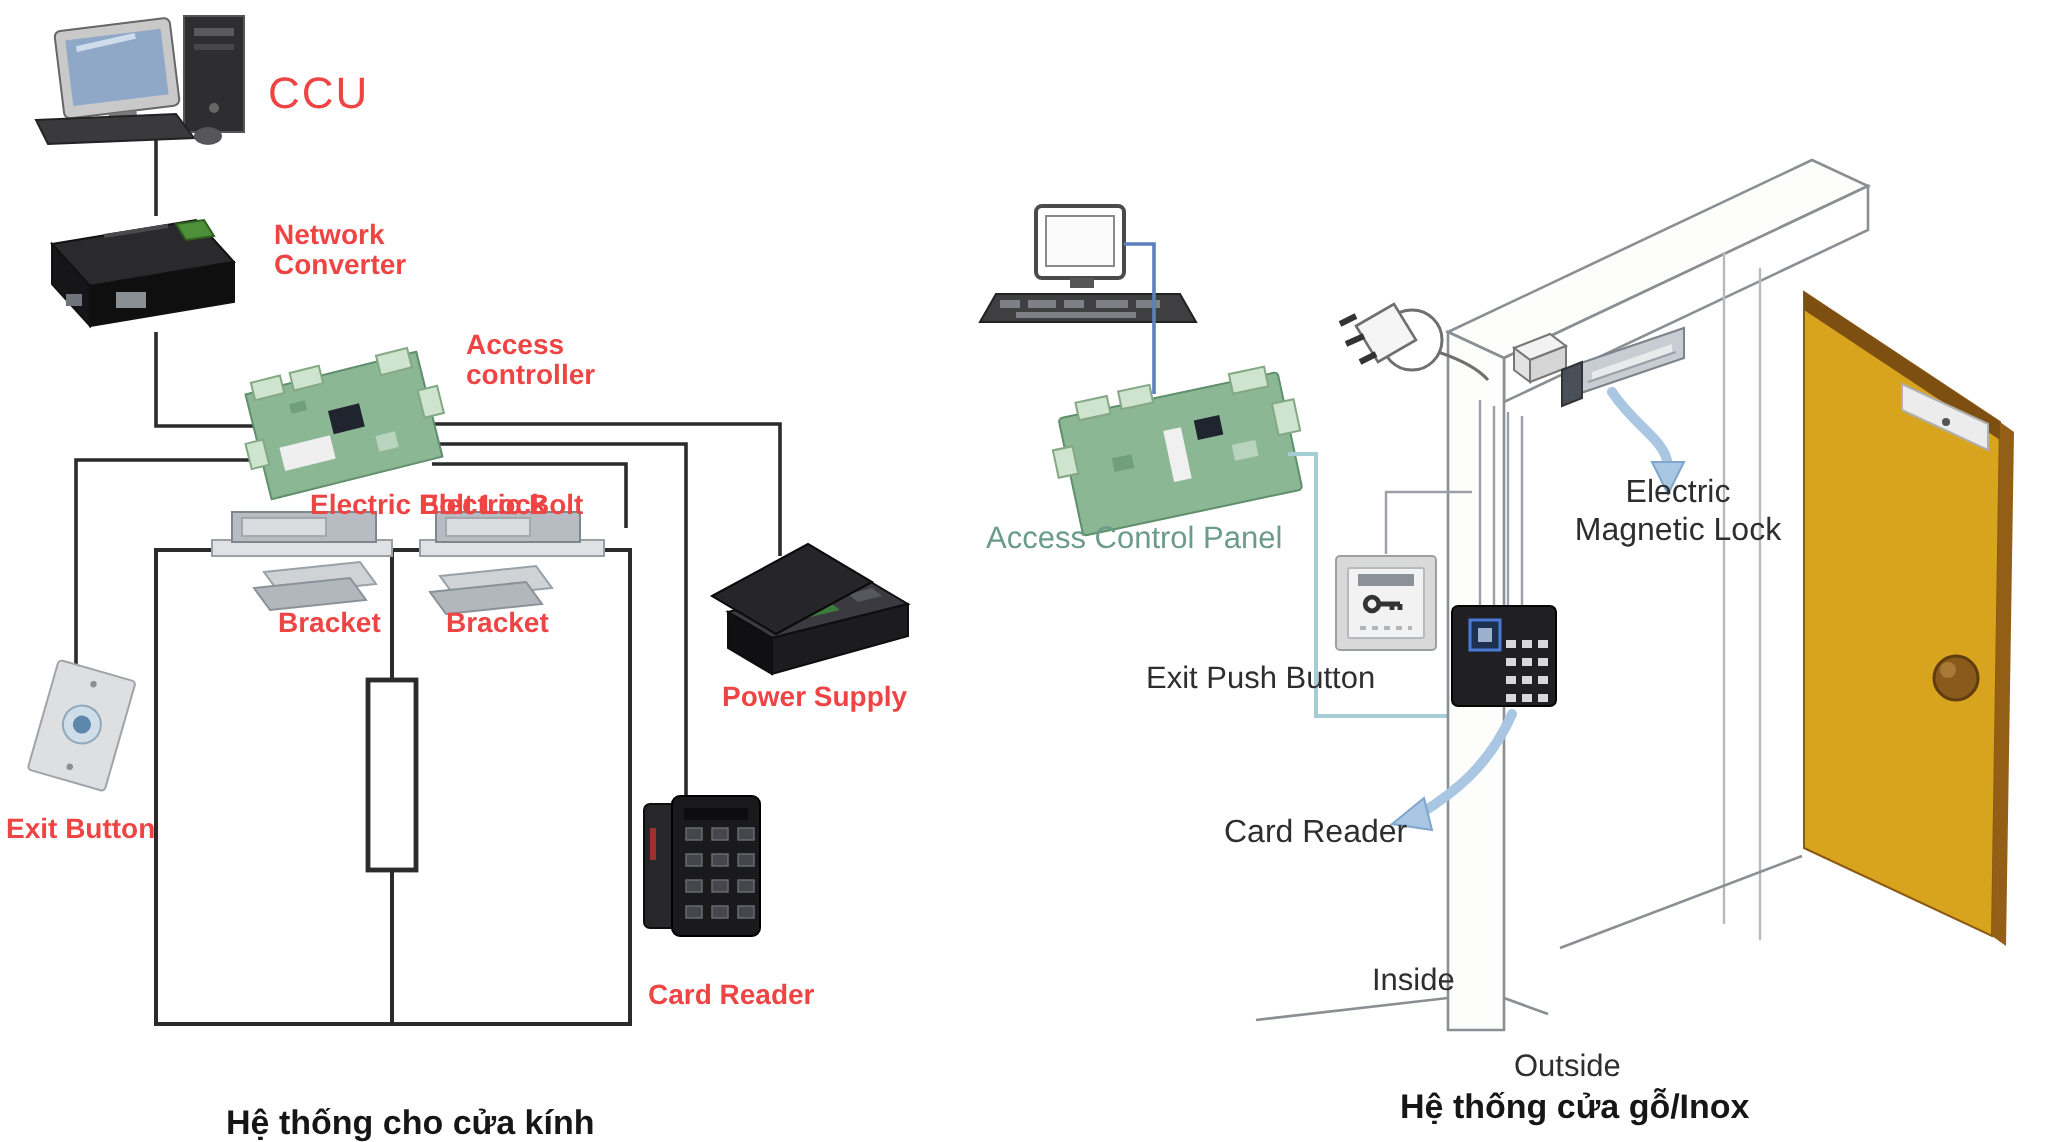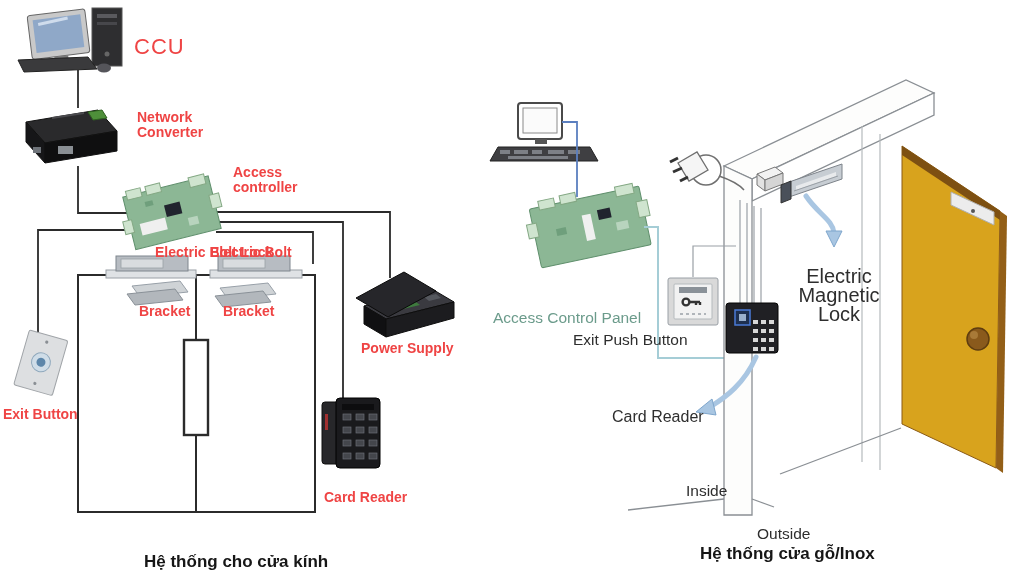--- a/index.html
+++ b/index.html
@@ -15,24 +15,24 @@
   .l-ccu{left:134px;top:34px;font-size:22px;letter-spacing:1px;}
   .l-netconv{left:137px;top:110px;}
   .l-accctl{left:233px;top:165px;}
   .l-ebl{left:107px;top:245px;margin-left:48px;}
   .l-eb{left:210px;top:245px;}
   .l-brk1{left:139px;top:304px;}
   .l-brk2{left:223px;top:304px;}
   .l-exit{left:3px;top:407px;}
   .l-ps{left:361px;top:341px;}
   .l-cr{left:324px;top:490px;}
-  .l-cap{left:113px;top:552px;margin-left:31px;}
-  .r-acp{left:493px;top:261px;color:#6b9b8b;margin-top:48px;}
+  .l-cap{left:113px;top:552px;}
+  .r-acp{left:493px;top:261px;color:#6b9b8b;}
   .r-epb{left:573px;top:331px;}
-  .r-eml{left:777px;top:237px;width:124px;text-align:center;white-space:normal;line-height:19px;font-size:20px;margin-top:30px;}
+  .r-eml{left:777px;top:237px;width:124px;text-align:center;white-space:normal;line-height:19px;font-size:16px;}
   .r-crl{left:612px;top:408px;font-size:16px;}
   .r-in{left:666px;top:482px;margin-left:20px;}
   .r-out{left:757px;top:509px;margin-top:16px;}
   .r-cap{left:700px;top:544px;}
   .two b{display:block;font-weight:inherit;}
 </style>
 </head>
 <body>
 
 <div class="stage">

